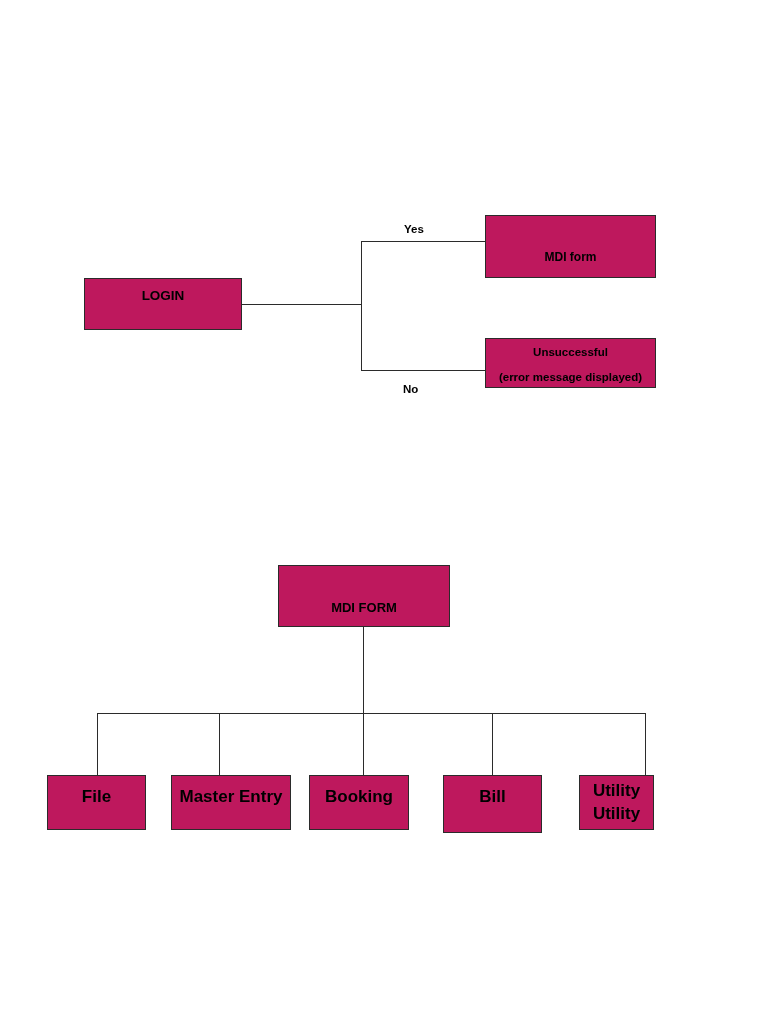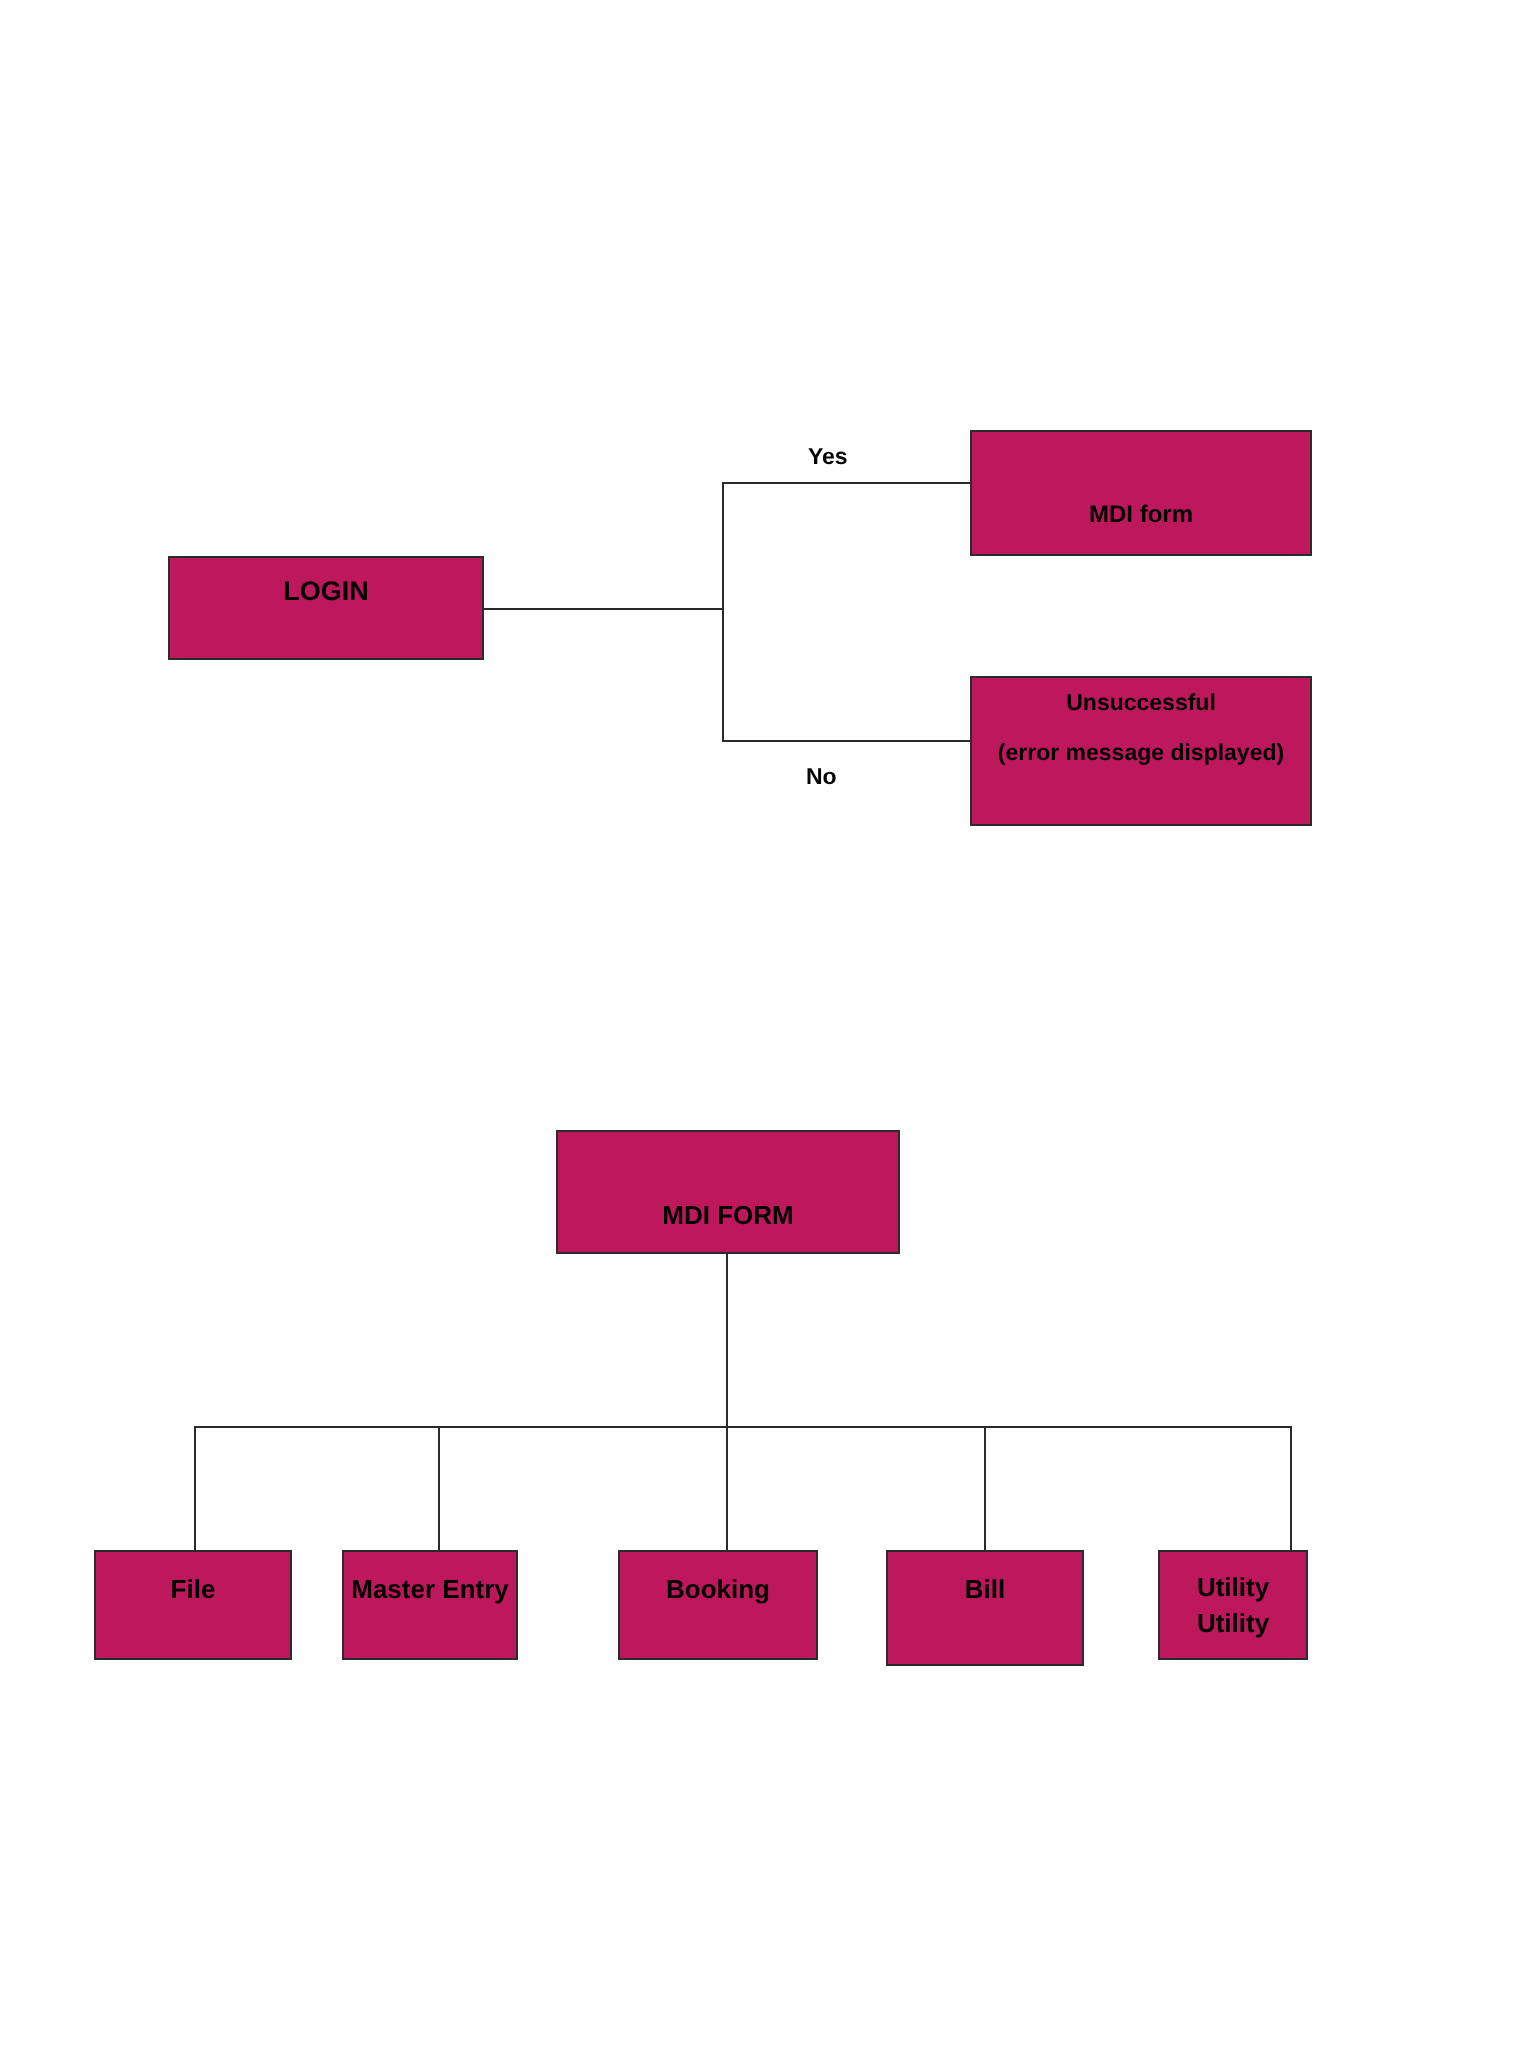--- a/index.html
+++ b/index.html
@@ -76,31 +76,31 @@
     font-family: "Liberation Sans", sans-serif;
     font-weight: bold;
     font-size: 11.5px;
     color: #000000;
     white-space: nowrap;
   }
 
   
   #login-box      { left: 84px;  top: 278px; width: 158px; height: 52px;  font-size: 13.5px; padding-top: 8px; }
   #mdi-form-box   { left: 485px; top: 215px; width: 171px; height: 63px;  font-size: 12px;   padding-bottom: 12px; }
-  #unsuccess-box  { left: 485px; top: 338px; width: 171px; height: 75px;  font-size: 11.5px; padding-top: 6px; }
+  #unsuccess-box  { left: 485px; top: 338px; width: 171px; height: 50px;  font-size: 11.5px; padding-top: 6px; }
 
   #unsuccess-box .node-label { padding: 0 4px; }
   #unsuccess-line2 { margin-top: 9px; }
 
   
   #mdi-form-title-box { left: 278px; top: 565px; width: 172px; height: 62px; font-size: 13px; padding-bottom: 9px; }
 
-  .leaf-box { font-size: 13px; }
+  .leaf-box { font-size: 17px; }
   #leaf-file     { left: 47px;  top: 775px; width: 99px;  height: 55px; padding-top: 10px; }
-  #leaf-master   { left: 171px; top: 775px; width: 88px;  height: 55px; padding-top: 10px; }
+  #leaf-master   { left: 171px; top: 775px; width: 120px;  height: 55px; padding-top: 10px; }
   #leaf-booking  { left: 309px; top: 775px; width: 100px; height: 55px; padding-top: 10px; }
   #leaf-bill     { left: 443px; top: 775px; width: 99px;  height: 58px; padding-top: 10px; }
   #leaf-utility  { left: 579px; top: 775px; width: 75px;  height: 55px; }
 
   #label-yes { left: 404px; top: 223px; }
   #label-no  { left: 403px; top: 383px; }
 </style>
 </head>
 <body>
 

